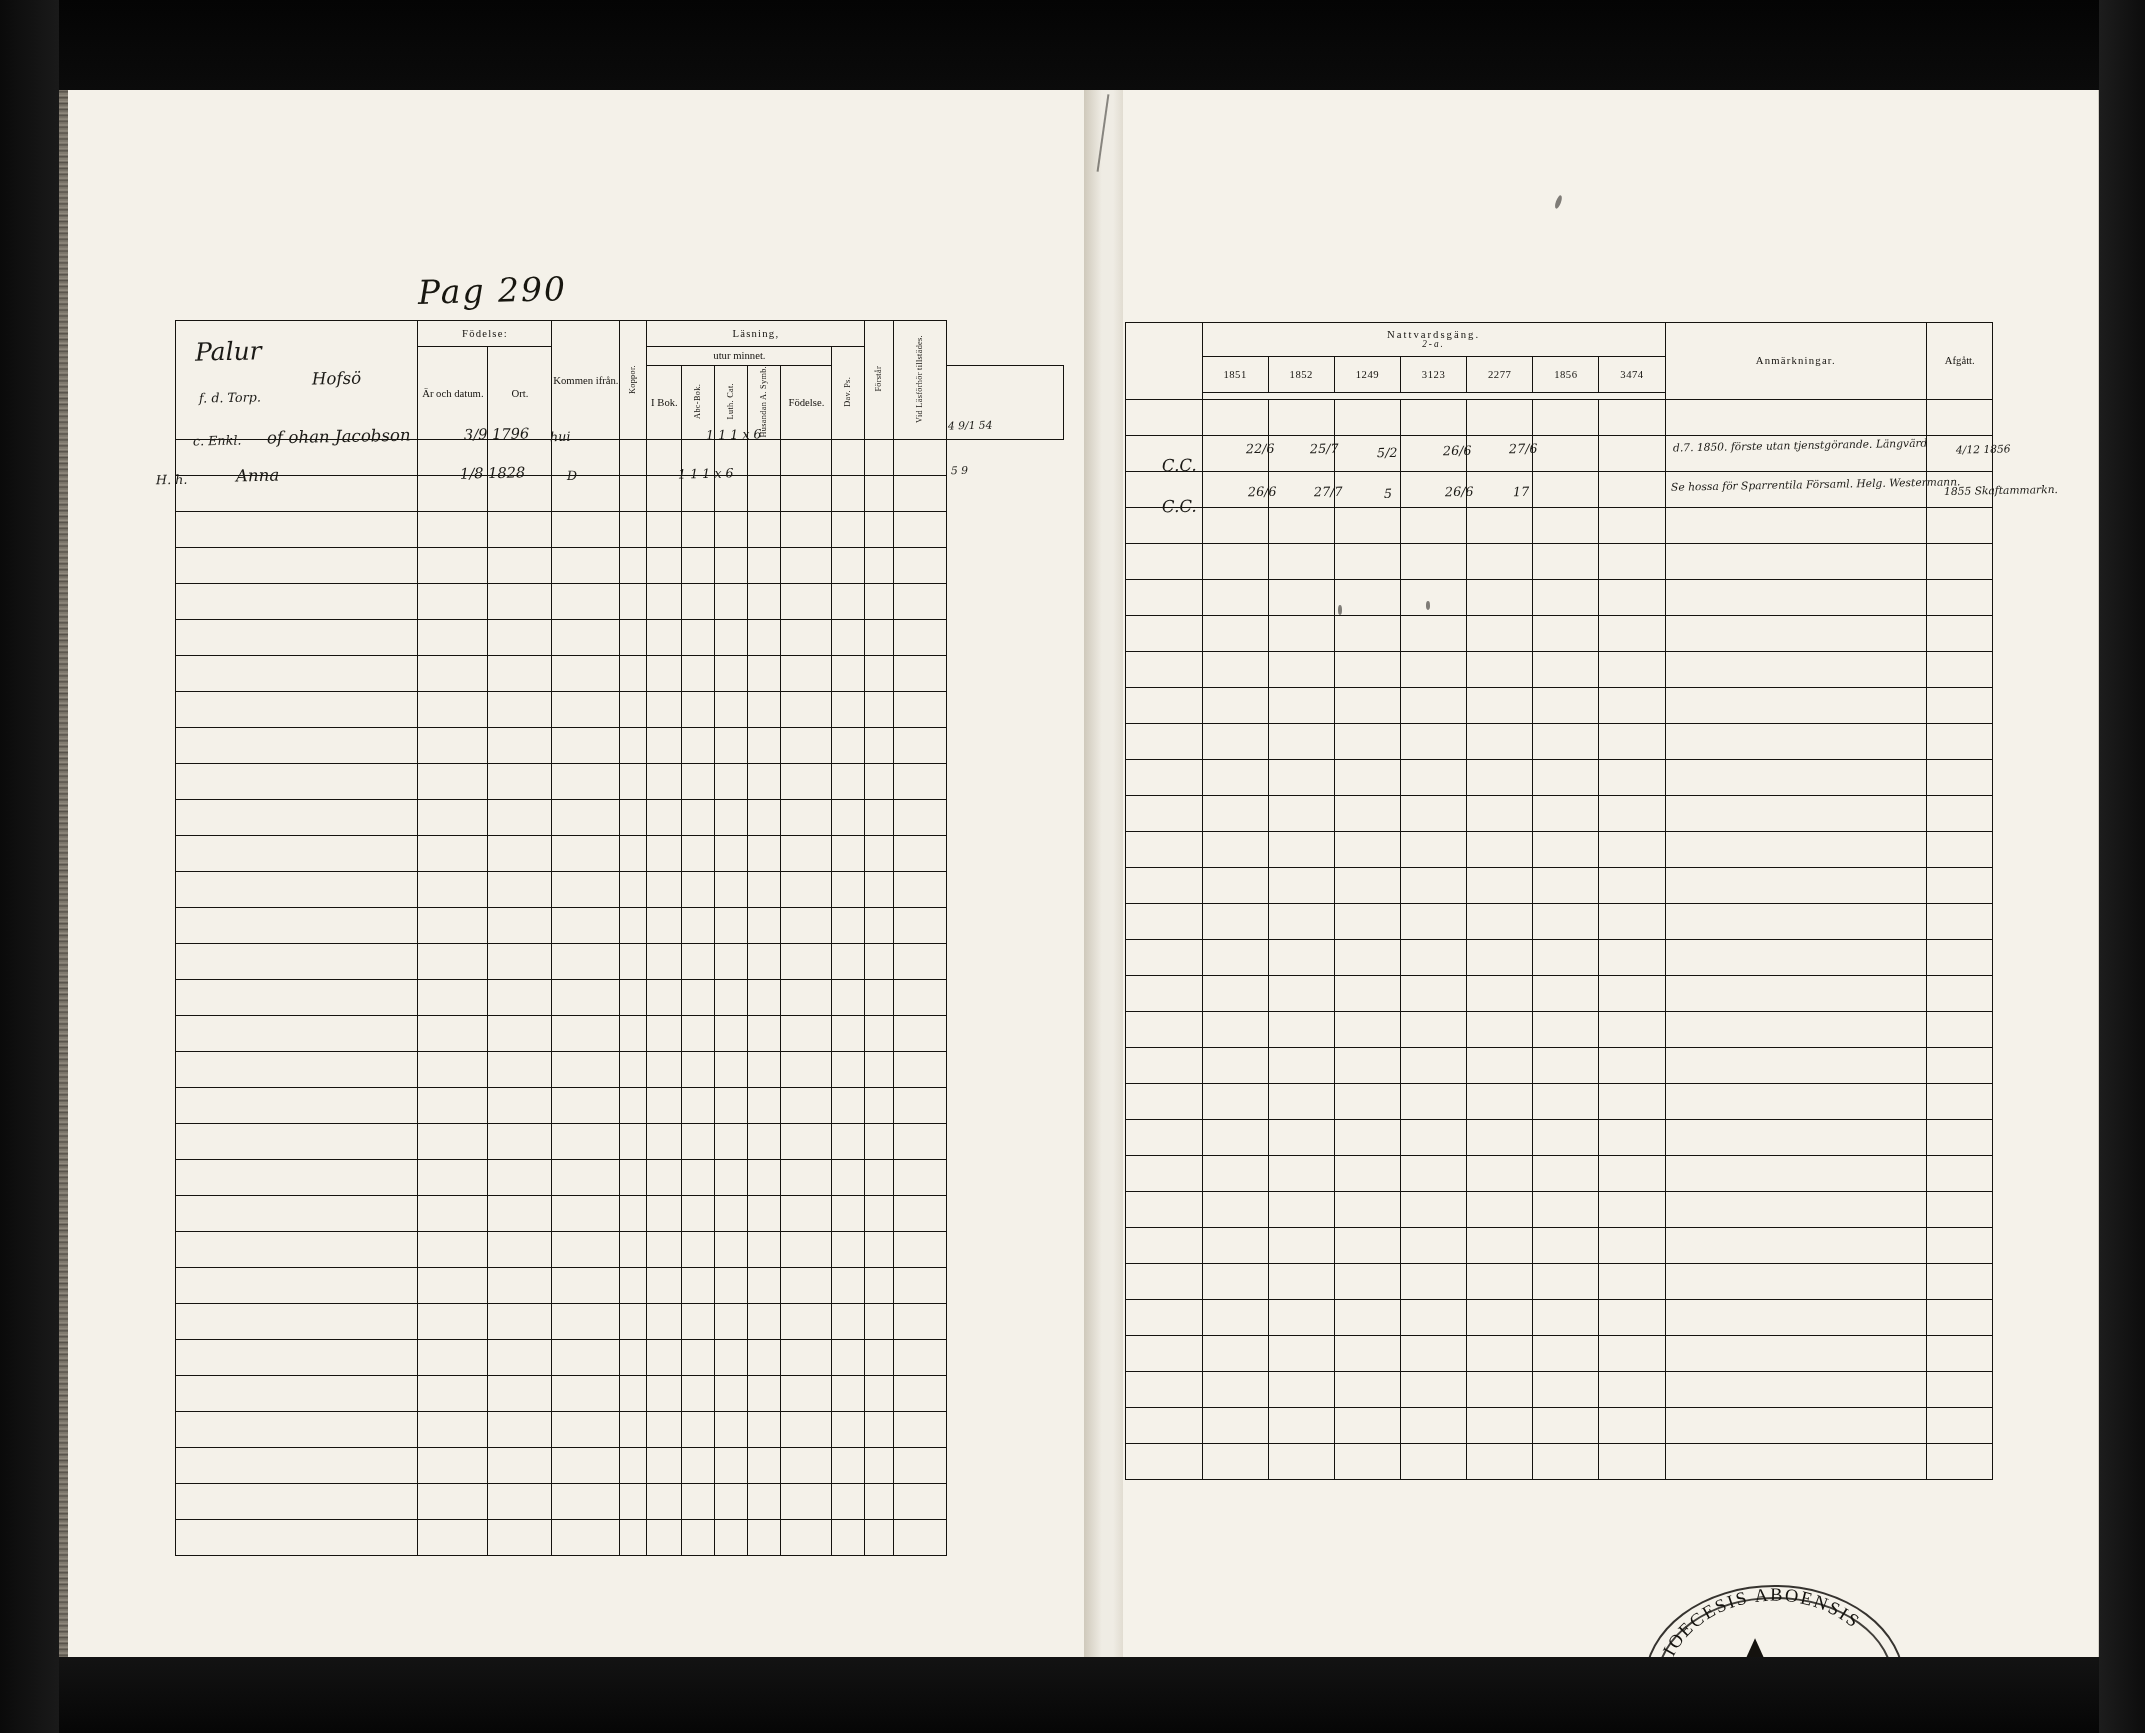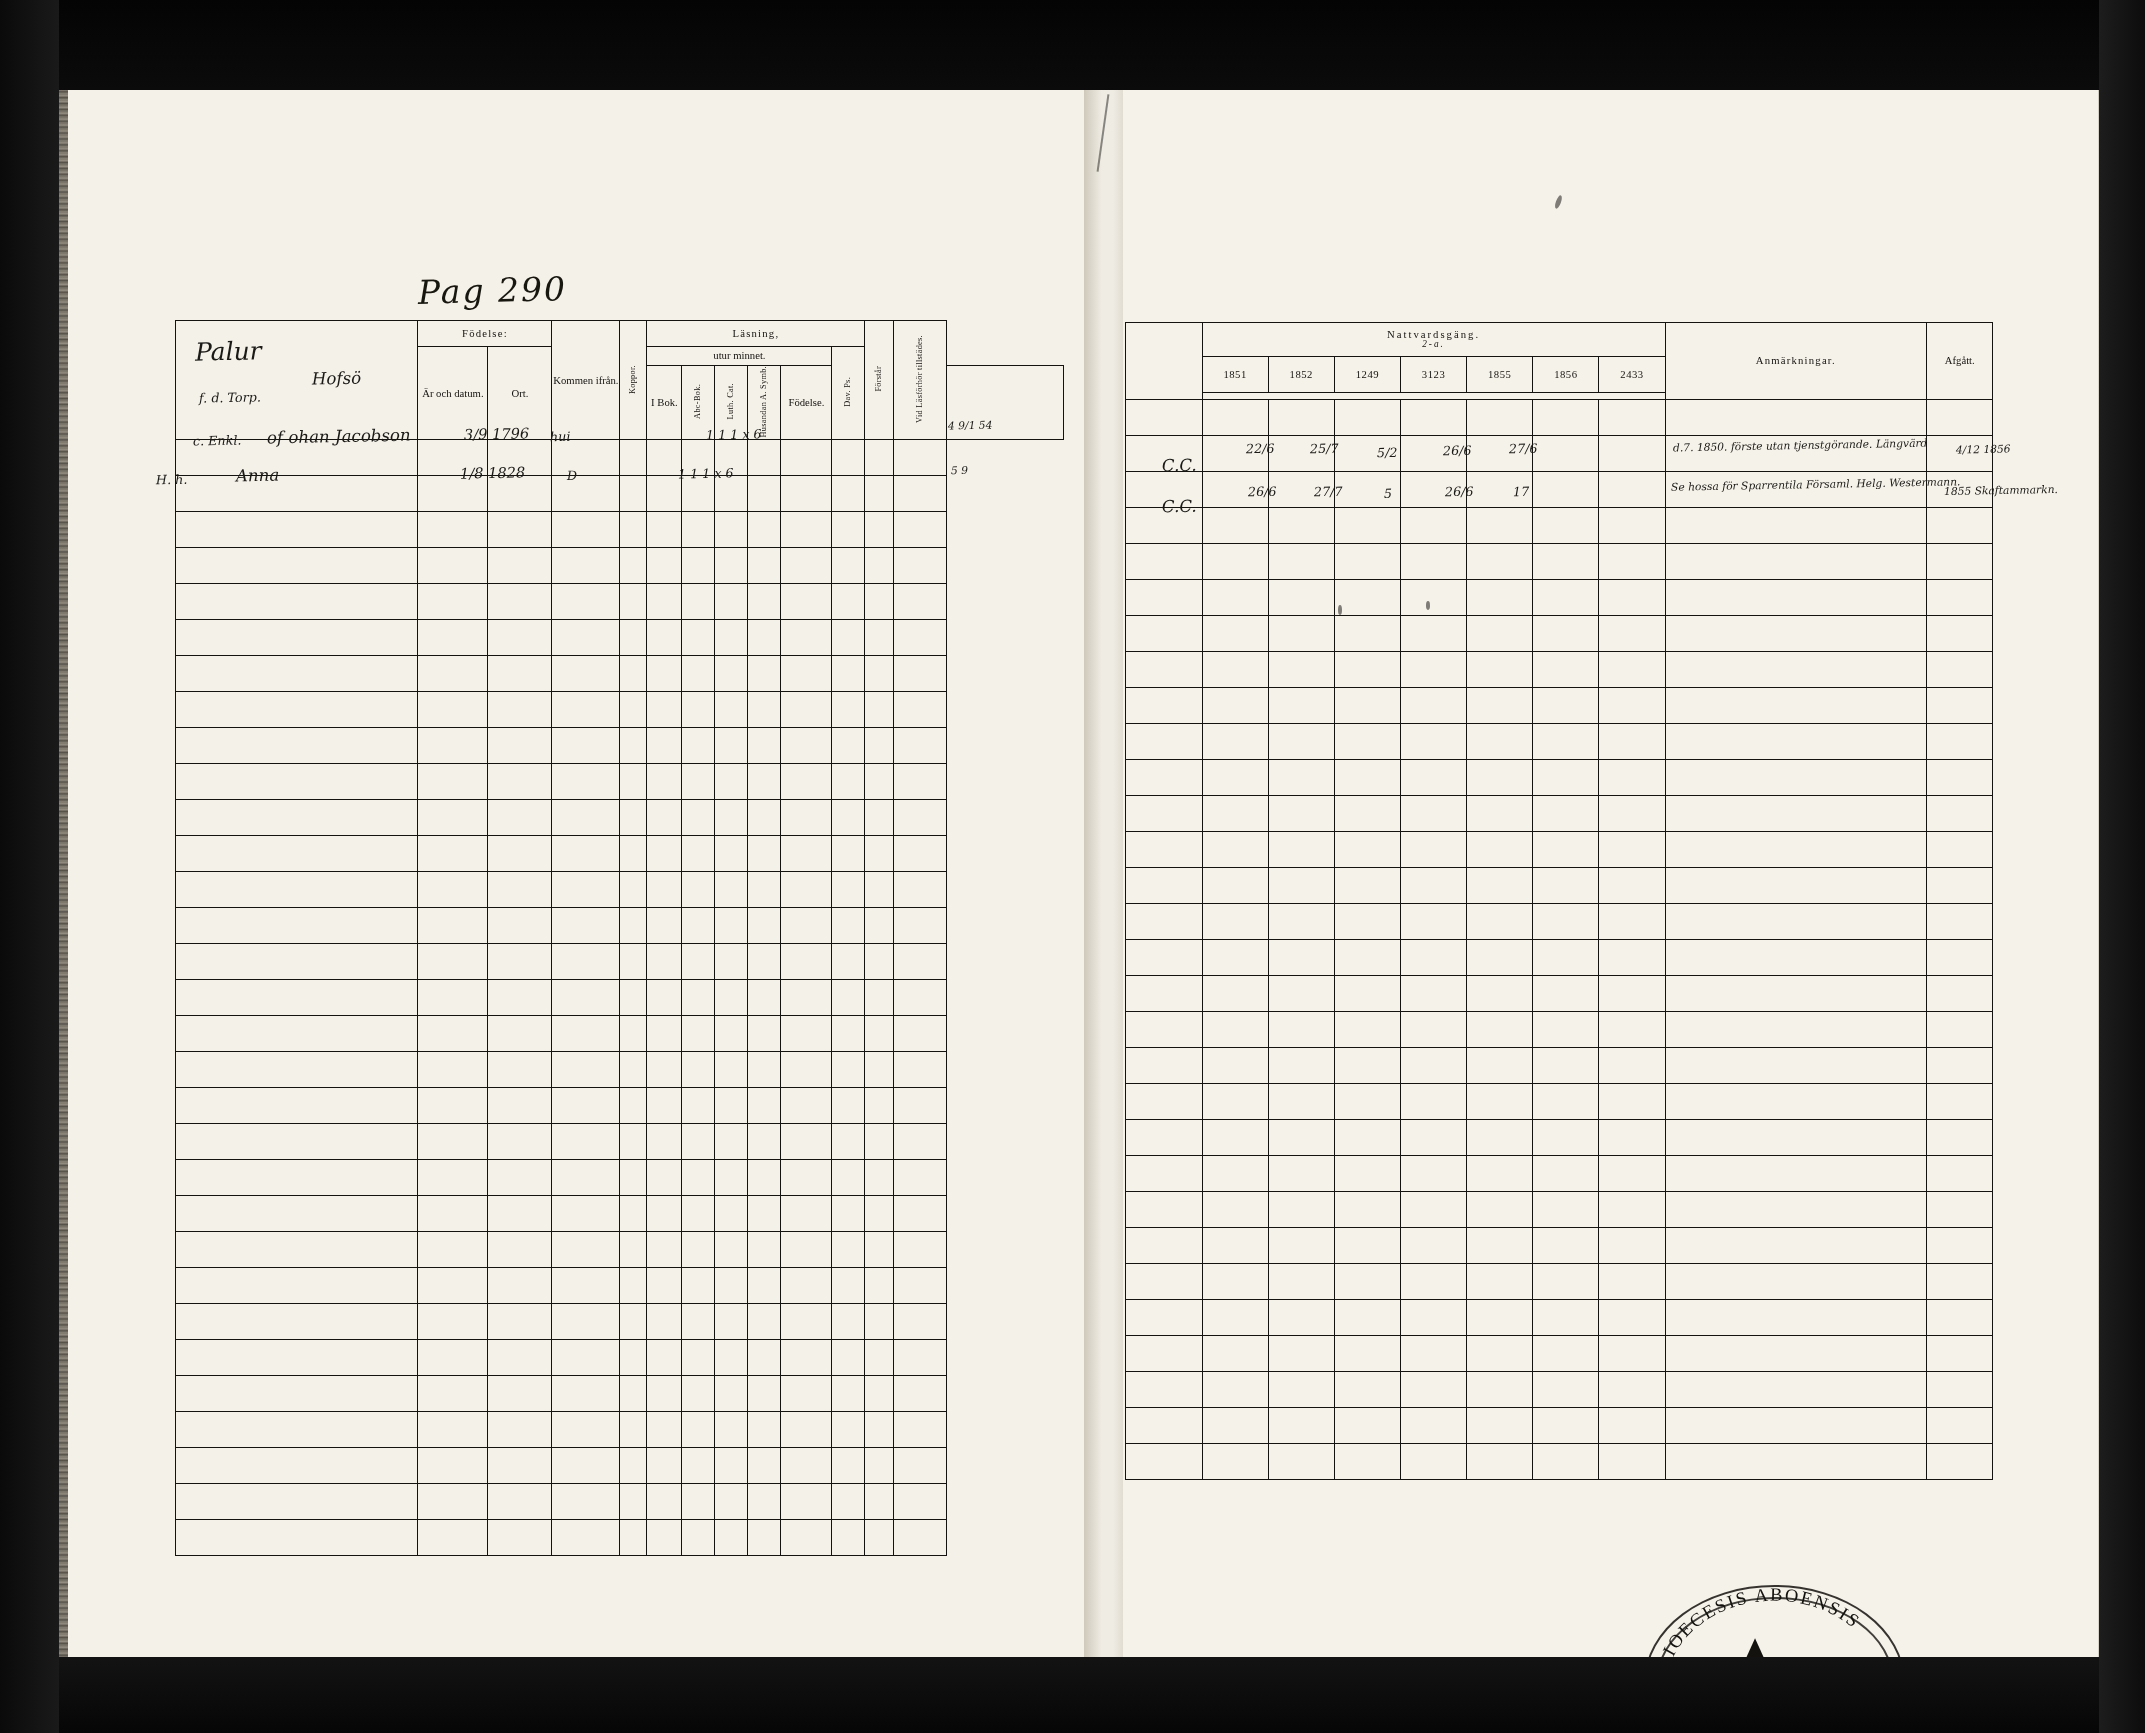--- a/index.html
+++ b/index.html
@@ -666,23 +666,23 @@
             <div class="small" style="font-style:italic;">2-a.</div>
           </td>
           <td rowspan="3" class="cap">Anmärkningar.</td>
           <td rowspan="3" class="small">Afgått.</td>
         </tr>
         <tr id="right-years">
             <td class="yr" style="height: 35px;">1851</td>
             <td class="yr" style="height: 35px;">1852</td>
             <td class="yr" style="height: 35px;">1249</td>
             <td class="yr" style="height: 35px;">3123</td>
-            <td class="yr" style="height: 35px;">1855</td>
+            <td class="yr" style="height: 35px;">2277</td>
             <td class="yr" style="height: 35px;">1856</td>
-            <td class="yr" style="height: 35px;">2433</td>
+            <td class="yr" style="height: 35px;">3474</td>
           </tr>
         <tr id="right-years-pad">
             <td colspan="7" style="height: 5.9px; border-top: none;"></td>
           </tr>
       </thead>
       <tbody id="right-body">
           <tr>
             <td style="height: 35px;"></td>
             <td style="height: 35px;"></td>
             <td style="height: 35px;"></td>

